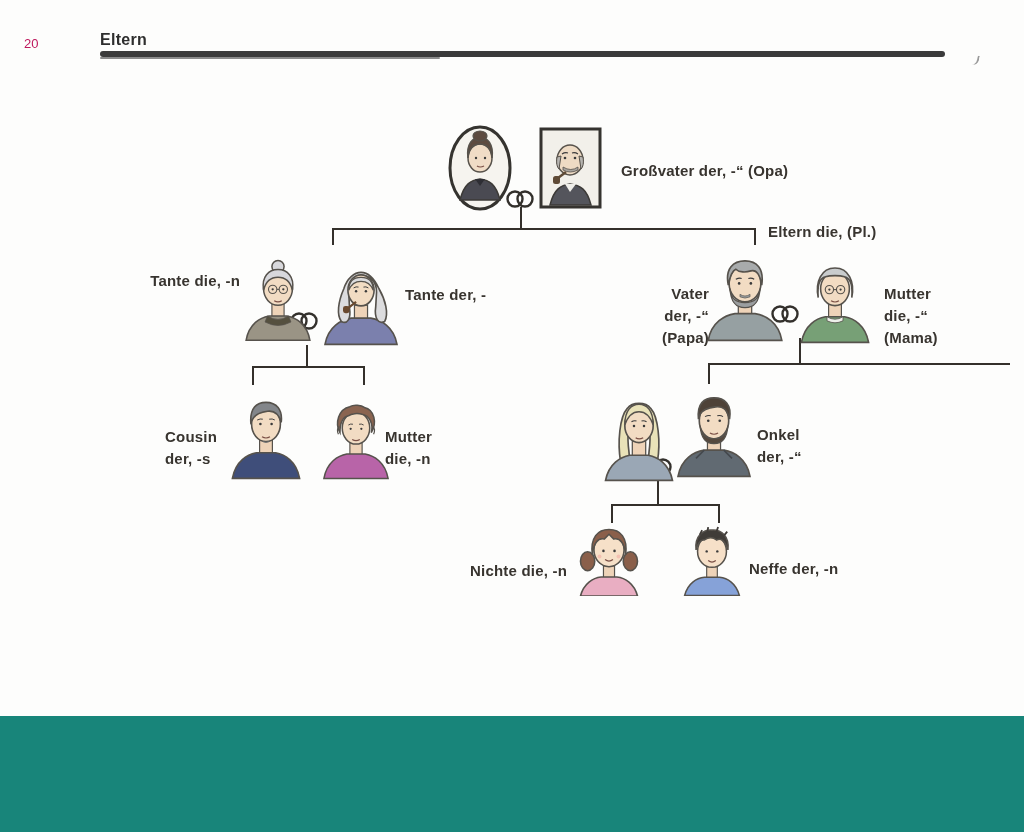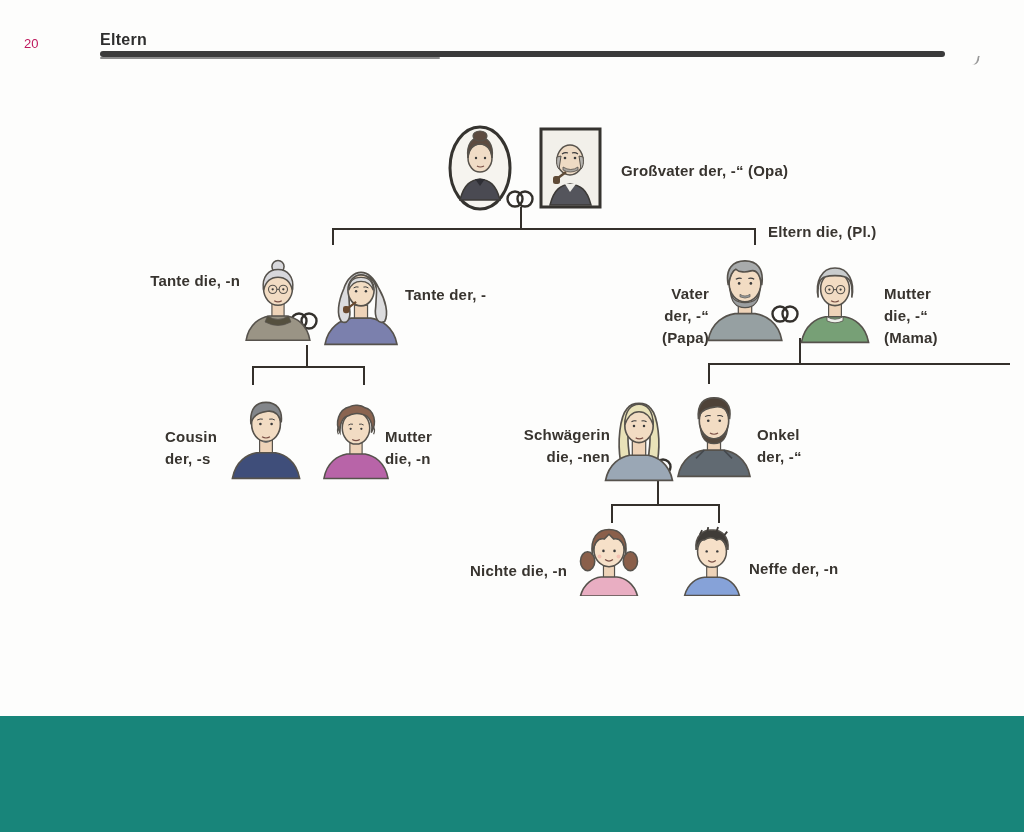--- a/index.html
+++ b/index.html
@@ -76,24 +76,20 @@
 
   <div class="lbl" style="left:165px;top:426px">
     <span class="bl">Cousin</span>
     <span class="bl">der, -s</span>
   </div>
   <div class="lbl" style="left:385px;top:426px">
     <span class="bl">Mutter</span>
     <span class="bl">die, -n</span>
   </div>
 
-  <div class="lbl right" style="left:470px;top:424px;width:140px">
-    <span class="bl">Schwägerin</span>
-    <span class="bl">die, -nen</span>
-  </div>
   <div class="lbl" style="left:757px;top:424px">
     <span class="bl">Onkel</span>
     <span class="bl">der, -“</span>
   </div>
 
   <div class="lbl right" style="left:420px;top:562px;width:147px">Nichte  die, -n</div>
   <div class="lbl" style="left:749px;top:560px">Neffe  der, -n</div>
 
   <div class="fig" style="left:447px;top:124px;width:66px;height:88px">
     <svg viewBox="0 0 66 88">

